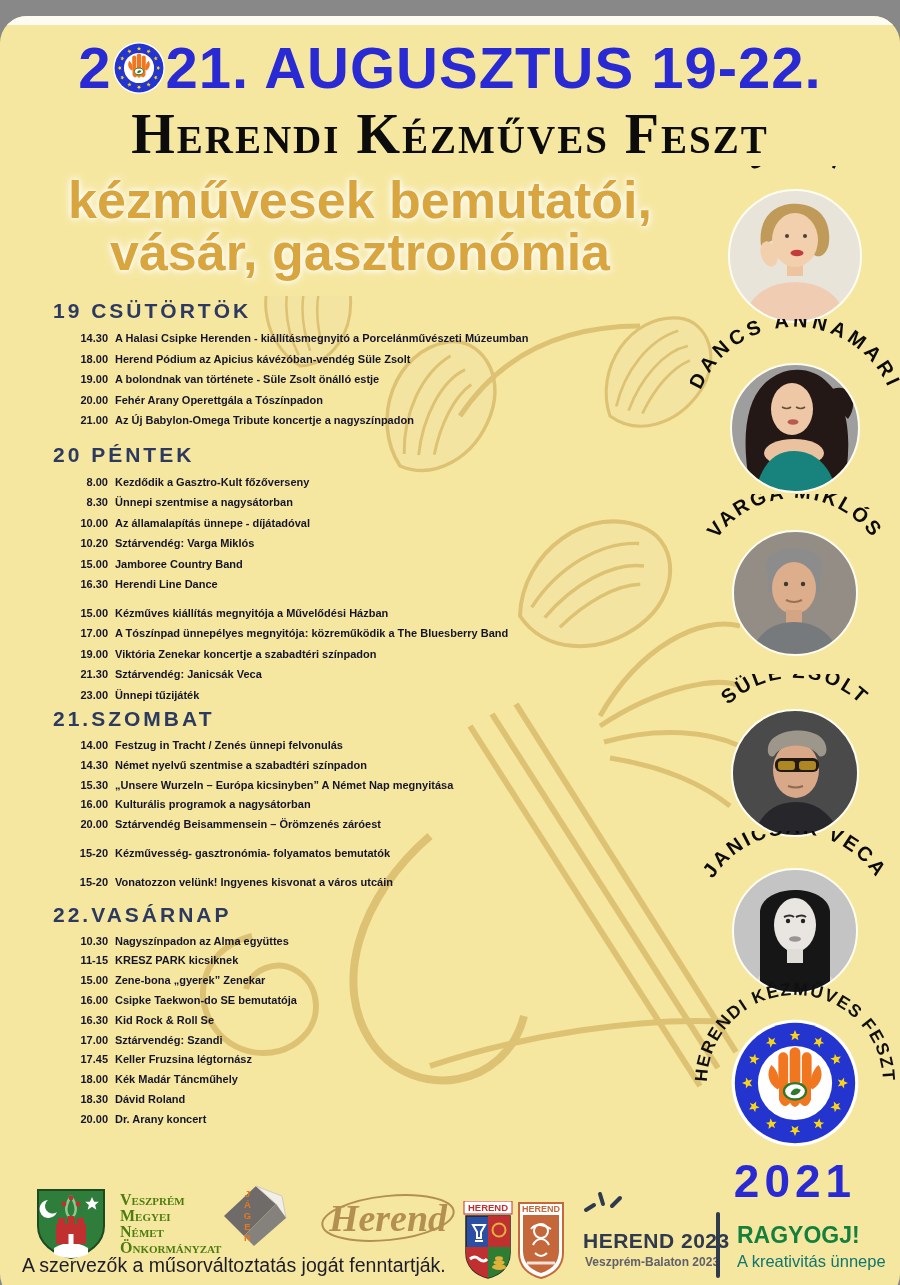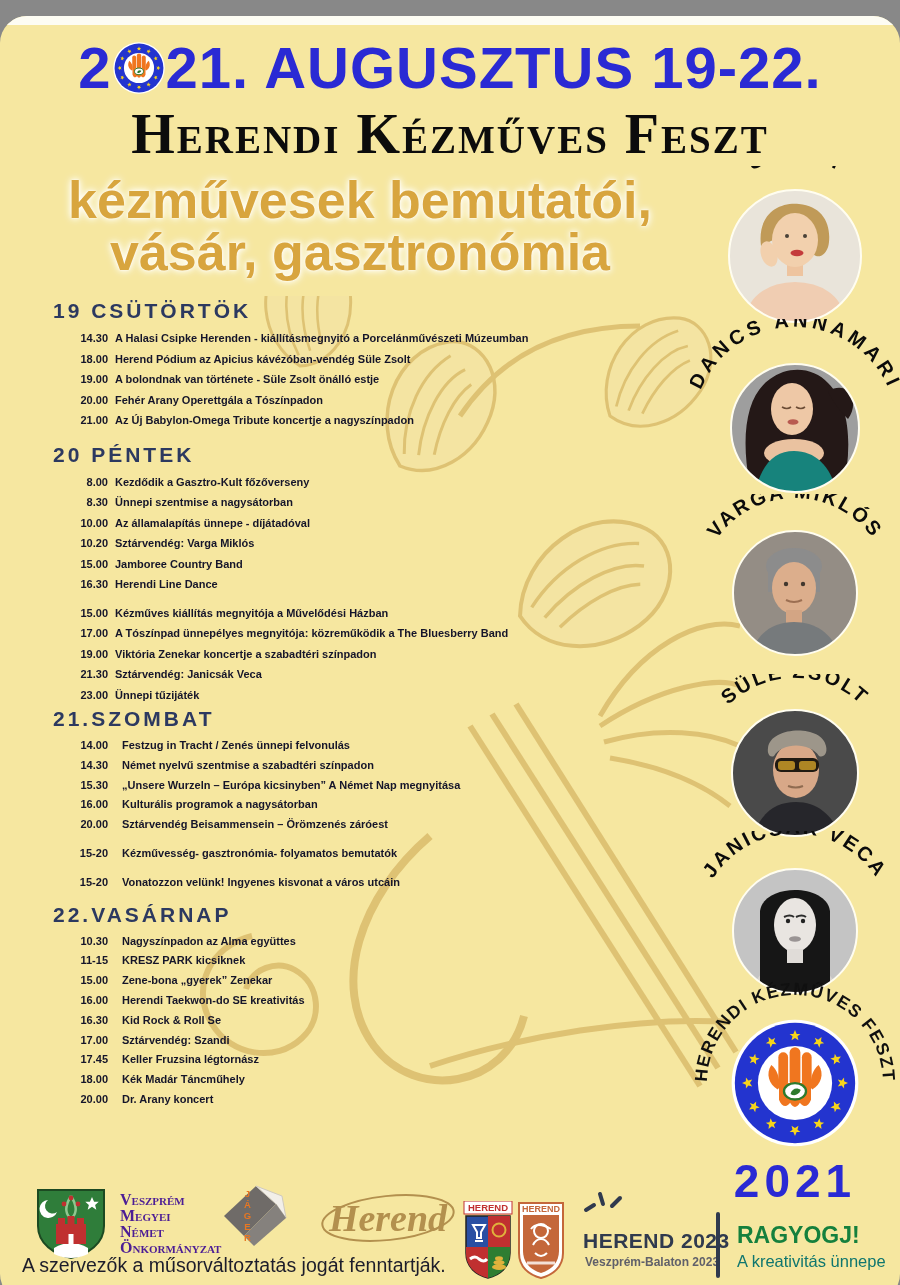--- a/index.html
+++ b/index.html
@@ -27,39 +27,39 @@
   .day h2{margin:0 0 0 5px;font-size:21px;font-weight:700;letter-spacing:3px;
           color:var(--header-navy,#2c3960);}
   .day .note{font-size:17px;font-weight:700;margin:1px 0 4px 24px;}
   .note:empty{display:none;}
   .groups{margin-top:5px;}
   .day-19{padding-top:5px;}
   .day-20{margin-top:12px;}
   .day-21{margin-top:2px;}
   .day-22{margin-top:10px;}
   .ev{display:flex;font-weight:700;font-size:11px;line-height:20.5px;white-space:nowrap;}
-  .day-21 .ev,.day-22 .ev{line-height:19.8px;gap:7px;}
+  .day-21 .ev,.day-22 .ev{line-height:19.8px;}
   .ev .t{width:60px;text-align:right;flex:0 0 60px;}
   .ev .x{margin-left:7px;}
   .day-20 .group+.group{margin-top:8px;}
   .day-21 .group+.group{margin-top:9px;}
 
   
   .perf{position:absolute;}
   .arc-name{font-family:"Liberation Sans",sans-serif;font-weight:700;font-size:20px;
             letter-spacing:2.5px;fill:#0b0b0b;}
   .arc-wide{letter-spacing:4px;}
   .arc-badge{font-family:"Liberation Sans",sans-serif;font-weight:700;font-size:17.5px;
              letter-spacing:1.5px;fill:#101010;}
   .badge-year{position:absolute;left:690px;top:1138px;width:210px;text-align:center;
               color:var(--title-blue,#2a2ad4);font-size:46px;font-weight:700;letter-spacing:5px;}
 
   
   .veszprem-text{position:absolute;left:120px;top:1176px;font-family:"Liberation Serif",serif;
-                 font-variant:small-caps;font-weight:700;color:#4c1d95;font-size:16px;line-height:16px;}
+                 font-variant:small-caps;font-weight:700;color:#4d7c0f;font-size:16px;line-height:16px;}
   .disclaimer{position:absolute;left:22px;top:1238px;font-size:19.5px;font-weight:400;color:#1d1d2b;}
   .jager{position:absolute;left:218px;top:1164px;width:76px;height:72px;}
   .jager-label{position:absolute;left:24px;top:8px;writing-mode:vertical-rl;text-orientation:upright;
                color:#e87722;font-weight:700;font-size:9.5px;letter-spacing:0;line-height:10px;}
   .herend-script{position:absolute;left:318px;top:1172px;width:140px;height:62px;}
   .herend-script .word{position:absolute;left:0;top:8px;width:140px;text-align:center;
         font-family:"Liberation Serif",serif;font-style:italic;font-weight:700;font-size:38px;
         color:var(--herend-gold,#b3904e);}
   .h2023-title{position:absolute;left:583px;top:1213px;font-size:21px;font-weight:700;color:#303a4e;letter-spacing:.5px;}
   .h2023-s1{position:absolute;left:585px;top:1239px;font-size:12px;font-weight:700;color:#60606a;}
@@ -286,37 +286,41 @@
             <div class="ev">
               <span class="t">11-15</span>
               <span class="x">KRESZ PARK kicsiknek</span>
             </div>
             <div class="ev">
               <span class="t">15.00</span>
               <span class="x">Zene-bona „gyerek” Zenekar</span>
             </div>
             <div class="ev">
               <span class="t">16.00</span>
-              <span class="x">Herendi Taekwon-do SE kreativitás</span>
+              <span class="x">Csipke Taekwon-do SE bemutatója</span>
             </div>
             <div class="ev">
               <span class="t">16.30</span>
               <span class="x">Kid Rock &amp; Roll Se</span>
             </div>
             <div class="ev">
               <span class="t">17.00</span>
               <span class="x">Sztárvendég: Szandi</span>
             </div>
             <div class="ev">
               <span class="t">17.45</span>
               <span class="x">Keller Fruzsina légtornász</span>
             </div>
             <div class="ev">
               <span class="t">18.00</span>
               <span class="x">Kék Madár Táncműhely</span>
+            </div>
+            <div class="ev">
+              <span class="t">18.30</span>
+              <span class="x">Dávid Roland</span>
             </div>
             <div class="ev">
               <span class="t">20.00</span>
               <span class="x">Dr. Arany koncert</span>
             </div>
           </div>
         </div>
     </section>
   </div>
 

